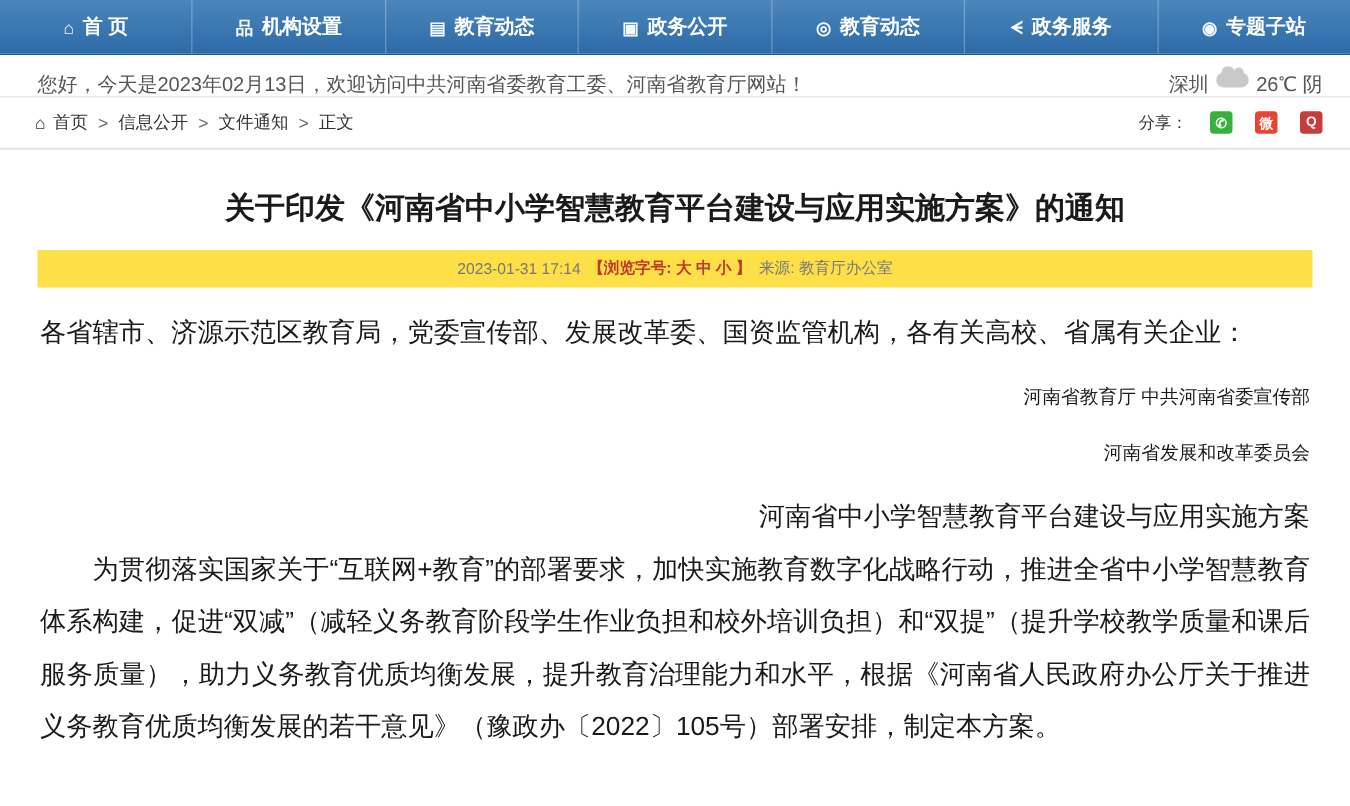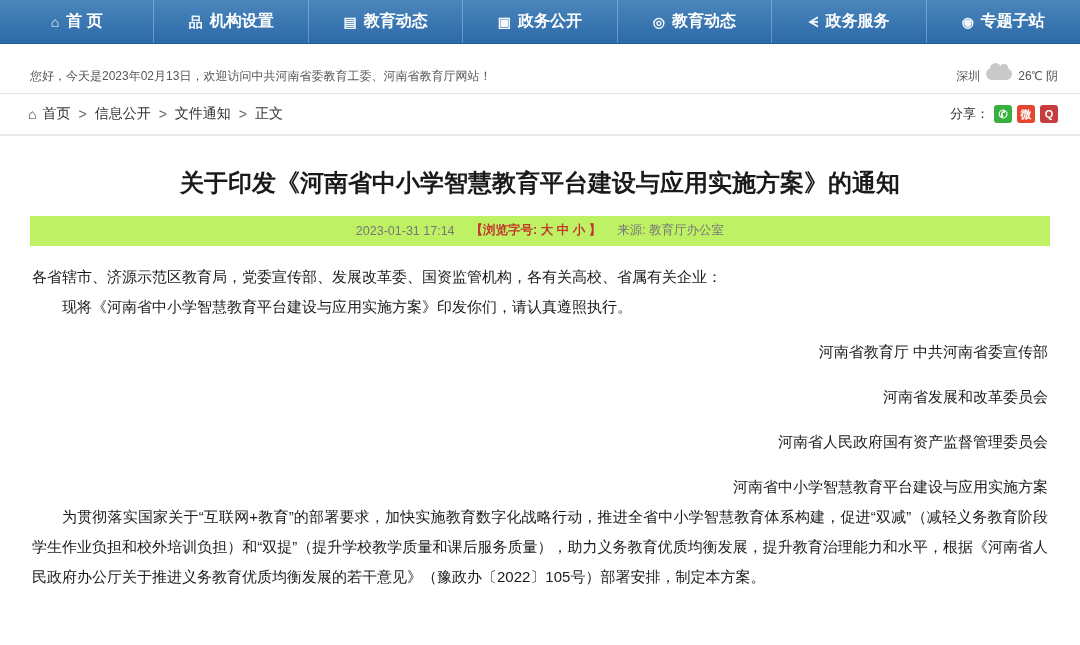--- a/index.html
+++ b/index.html
@@ -31,26 +31,26 @@
     font-weight: bold;
     border-right: 1px solid rgba(255,255,255,0.28);
     cursor: pointer;
     white-space: nowrap;
   }
   .nav-item:last-child { border-right: none; }
   .nav-ico { font-size: 14px; line-height: 1; opacity: .95; display:inline-block; }
 
   
   .greet {
-    height: 50px;
+    height: 34px;
     display: flex;
     align-items: center;
     justify-content: space-between;
     padding: 16px 22px 0 30px;
-    font-size: 12px;
+    font-size: 16px;
     color: #555;
     border-bottom: 1px solid #e3e3e3;
   }
   .greet-right { display: flex; align-items: flex-start; gap: 6px; color:#555; }
   .cloud {
     width: 26px; height: 12px;
     background: #c9c9c9;
     border-radius: 7px;
     position: relative;
     display:inline-block;
@@ -69,21 +69,21 @@
     justify-content: space-between;
     padding: 0 22px 0 28px;
     font-size: 14px;
     color: #333;
     border-bottom: 2px solid #e8e8e8;
   }
   .crumb-left { display: flex; align-items: center; gap: 6px; }
   .crumb-left .home { font-size: 14px; }
   .crumb-sep { color: #666; margin: 0 2px; }
   .crumb-cur { color: #333; font-family: Liberation Mono, monospace; }
-  .crumb-right { display: flex; align-items: center; gap: 5px; font-size: 13px; margin-left: 24px; }
+  .crumb-right { display: flex; align-items: center; gap: 18px; font-size: 13px; margin-left: 24px; }
   .share-ico {
     width: 18px; height: 18px; border-radius: 3px;
     display: inline-flex; align-items: center; justify-content: center;
     color: #fff; font-size: 11px; font-weight: bold; cursor: pointer;
   }
   .share-wx { background: #38b03e; }
   .share-wb { background: #e6452f; }
   .share-qq { background: #c73d3d; }
 
   
@@ -98,35 +98,35 @@
   }
   .docnum {
     text-align: center;
     font-size: 17px;
     color: #222;
     margin: 18px 0 0;
   }
   .metabar {
     margin: 16px 0 0;
     height: 30px;
-    background: #bef264;
+    background: #fde047;
     display: flex;
     align-items: center;
     justify-content: center;
-    gap: 16px;
+    gap: 6px;
     font-size: 12.5px;
     color: #777;
   }
   .fontsize { color: #c0392b; font-weight: bold; }
   .fontsize .fs { cursor: pointer; }
   .source { color: #777; text-align: right; }
 
   .body-text { padding: 0 2px; }
   .p {
-    font-size: 15px;
+    font-size: 21px;
     line-height: 2.0;
     color: #1a1a1a;
     margin: 0;
     text-align: justify;
   }
   .p.first { margin-top: 16px; }
   .indent { text-indent: 2em; }
   .center { text-align: right; font-weight: normal; }
   .sign { font-size: 15px; line-height: 2.0; text-align: right; color:#1a1a1a; }
 </style>
@@ -202,20 +202,18 @@
       <span class="fs">大</span>
       <span class="fs">中</span>
       <span class="fs">小</span>
       <span>】</span>
     </span>
     <span class="source">来源: 教育厅办公室</span>
   </div>
 
   <div class="body-text">
     <p class="p first">各省辖市、济源示范区教育局，党委宣传部、发展改革委、国资监管机构，各有关高校、省属有关企业：</p>
-    <p class="p indent">现将《河南省中小学智慧教育平台建设与应用实施方案》印发你们，请认真遵照执行。</p>
     <p class="sign">河南省教育厅 中共河南省委宣传部</p>
     <p class="sign">河南省发展和改革委员会</p>
-    <p class="sign">河南省人民政府国有资产监督管理委员会</p>
     <p class="p center">河南省中小学智慧教育平台建设与应用实施方案</p>
     <p class="p indent">为贯彻落实国家关于“互联网+教育”的部署要求，加快实施教育数字化战略行动，推进全省中小学智慧教育体系构建，促进“双减”（减轻义务教育阶段学生作业负担和校外培训负担）和“双提”（提升学校教学质量和课后服务质量），助力义务教育优质均衡发展，提升教育治理能力和水平，根据《河南省人民政府办公厅关于推进义务教育优质均衡发展的若干意见》（豫政办〔2022〕105号）部署安排，制定本方案。</p>
   </div>
 </div>
 
 </body></html>

